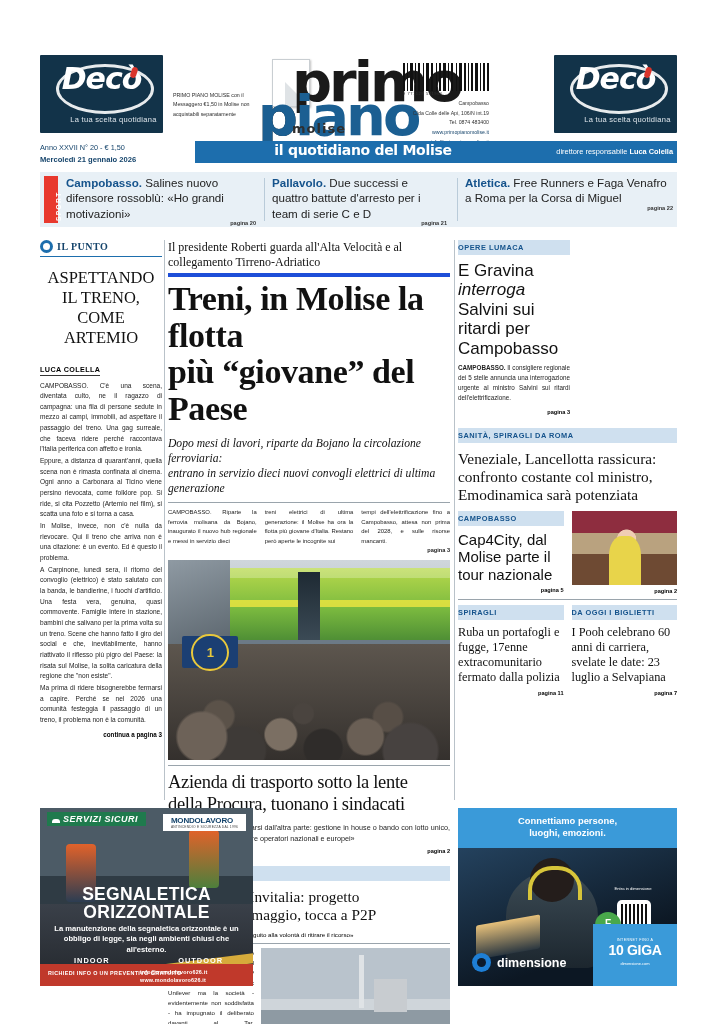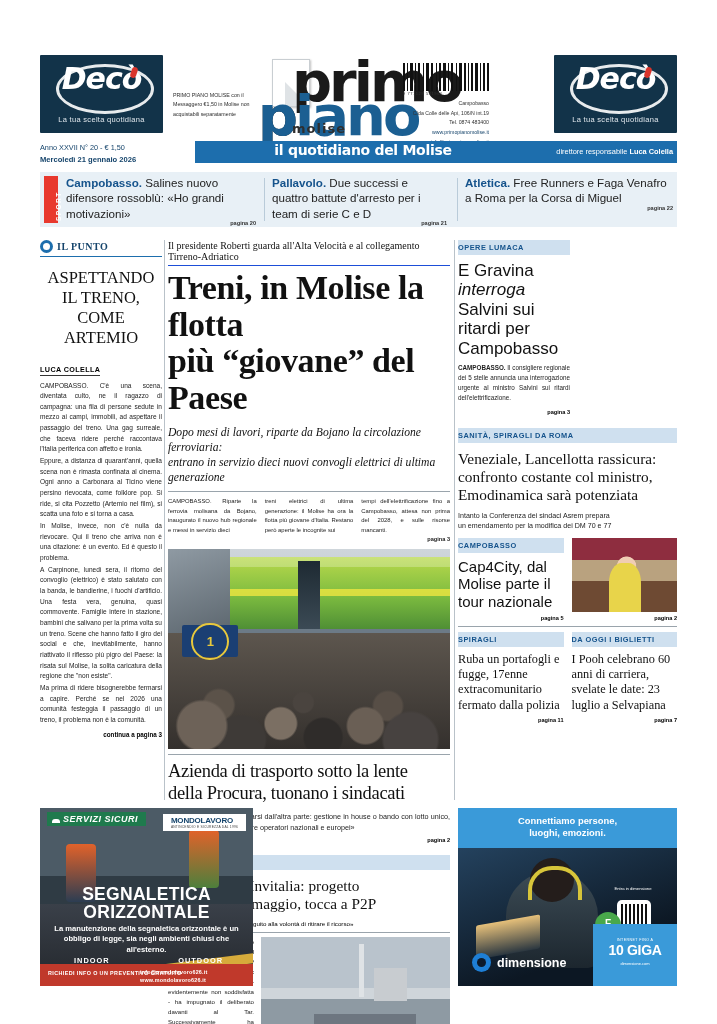--- a/index.html
+++ b/index.html
@@ -12,21 +12,21 @@
         border-radius:1px;overflow:hidden;}
   .deco.left{left:0;top:0;}
   .deco.right{left:514px;top:0;}
   .deco-word{position:absolute;left:0;top:6px;width:123px;text-align:center;
         font-family:"DejaVu Sans",sans-serif;font-weight:bold;font-style:italic;
         font-size:30px;letter-spacing:-1px;color:#fff;}
   .deco-dot{position:absolute;right:26px;top:12px;width:6px;height:11px;background:#d9352c;
         border-radius:3px;transform:rotate(18deg);}
   .deco-ring{position:absolute;left:16px;top:9px;width:92px;height:44px;border:3px solid #fff;
         border-radius:50%;opacity:.9;}
-  .deco-tag{position:absolute;left:0;bottom:9px;width:123px;text-align:center;font-size:7.5px;
+  .deco-tag{position:absolute;left:12px;bottom:9px;width:123px;text-align:center;font-size:7.5px;
         letter-spacing:.3px;color:#dfe6ec;}
 
   .imprint{position:absolute;left:133px;top:36px;width:88px;font-size:5.3px;line-height:1.75;
         color:#2b2b2b;}
   .logo{position:absolute;left:200px;top:-2px;width:300px;height:100px;}
   .logo-primo,.logo-piano{position:absolute;font-family:"DejaVu Sans",sans-serif;font-weight:bold;
         letter-spacing:-3px;}
   .logo-primo{left:52px;top:-4px;font-size:56px;color:#1a1a1a;}
   .logo-piano{left:18px;top:30px;font-size:56px;color:#1b5f92;}
   .logo-pblack{position:absolute;left:18px;top:30px;font-size:56px;color:#1a1a1a;
@@ -82,22 +82,22 @@
         font-family:"Liberation Serif",serif;}
   .punto-title{font-family:"Liberation Serif",serif;font-size:16.5px;line-height:1.22;
         text-align:center;color:#111;margin:11px 0 9px;}
   .byline{font-size:7.2px;font-weight:bold;letter-spacing:.4px;border-bottom:1px solid #333;
         display:inline-block;padding-bottom:1px;margin-bottom:5px;}
   .bodytext{font-size:6.55px;line-height:1.63;text-align:justify;color:#1c1c1c;}
   .bodytext p{margin:0 0 1px;}
   .bodytext b{font-weight:bold;}
   .contin{font-size:6.3px;font-weight:bold;text-align:right;margin-top:5px;}
 
-  .kicker{font-family:"Liberation Serif",serif;font-size:10px;color:#111;
-        border-bottom:1px solid #1d4ed8;padding-bottom:3px;margin-bottom:4px;}
+  .kicker{font-family:"Liberation Serif",serif;font-size:12px;color:#111;
+        border-bottom:4px solid #1d4ed8;padding-bottom:3px;margin-bottom:4px;}
   .lead-h{font-family:"Liberation Serif",serif;font-weight:bold;font-size:34px;line-height:1.08;
         color:#111;letter-spacing:-.4px;margin:3px 0 8px;}
   .subh{font-family:"Liberation Serif",serif;font-style:italic;font-size:11.6px;line-height:1.3;
         color:#111;border-bottom:1px solid #9aa4ac;padding-bottom:6px;margin-bottom:5px;}
   .three{display:flex;gap:8px;}
   .three div{flex:1;font-size:5.9px;line-height:1.62;text-align:justify;color:#1c1c1c;}
   .pgright{text-align:right;font-size:5.6px;font-weight:bold;}
 
   .photo{position:relative;overflow:hidden;background:#6c7a86;}
   .ph-sky{position:absolute;left:0;top:0;right:0;height:34%;
@@ -428,24 +428,20 @@
       <div class="pgright" style="margin-top:5px">pagina 3</div>
     </div>
 
     <div style="margin-top:13px">
       <div class="tagbar">SANITÀ, SPIRAGLI DA ROMA</div>
       <div class="serif-h">
         <div>Veneziale, Lancellotta rassicura:</div>
         <div>confronto costante col ministro,</div>
         <div>Emodinamica sarà potenziata</div>
       </div>
-      <div class="serif-sub">
-        <div>Intanto la Conferenza dei sindaci Asrem prepara</div>
-        <div>un emendamento per la modifica dei DM 70 e 77</div>
-      </div>
     </div>
 
     <div class="mini" style="margin-top:6px">
       <div class="mini-col">
         <div class="tagbar">CAMPOBASSO</div>
         <div class="mini-h">Cap4City, dal Molise parte il tour nazionale</div>
         <div class="pgright">pagina 5</div>
       </div>
       <div class="mini-col">
         <div class="thumb"></div>

